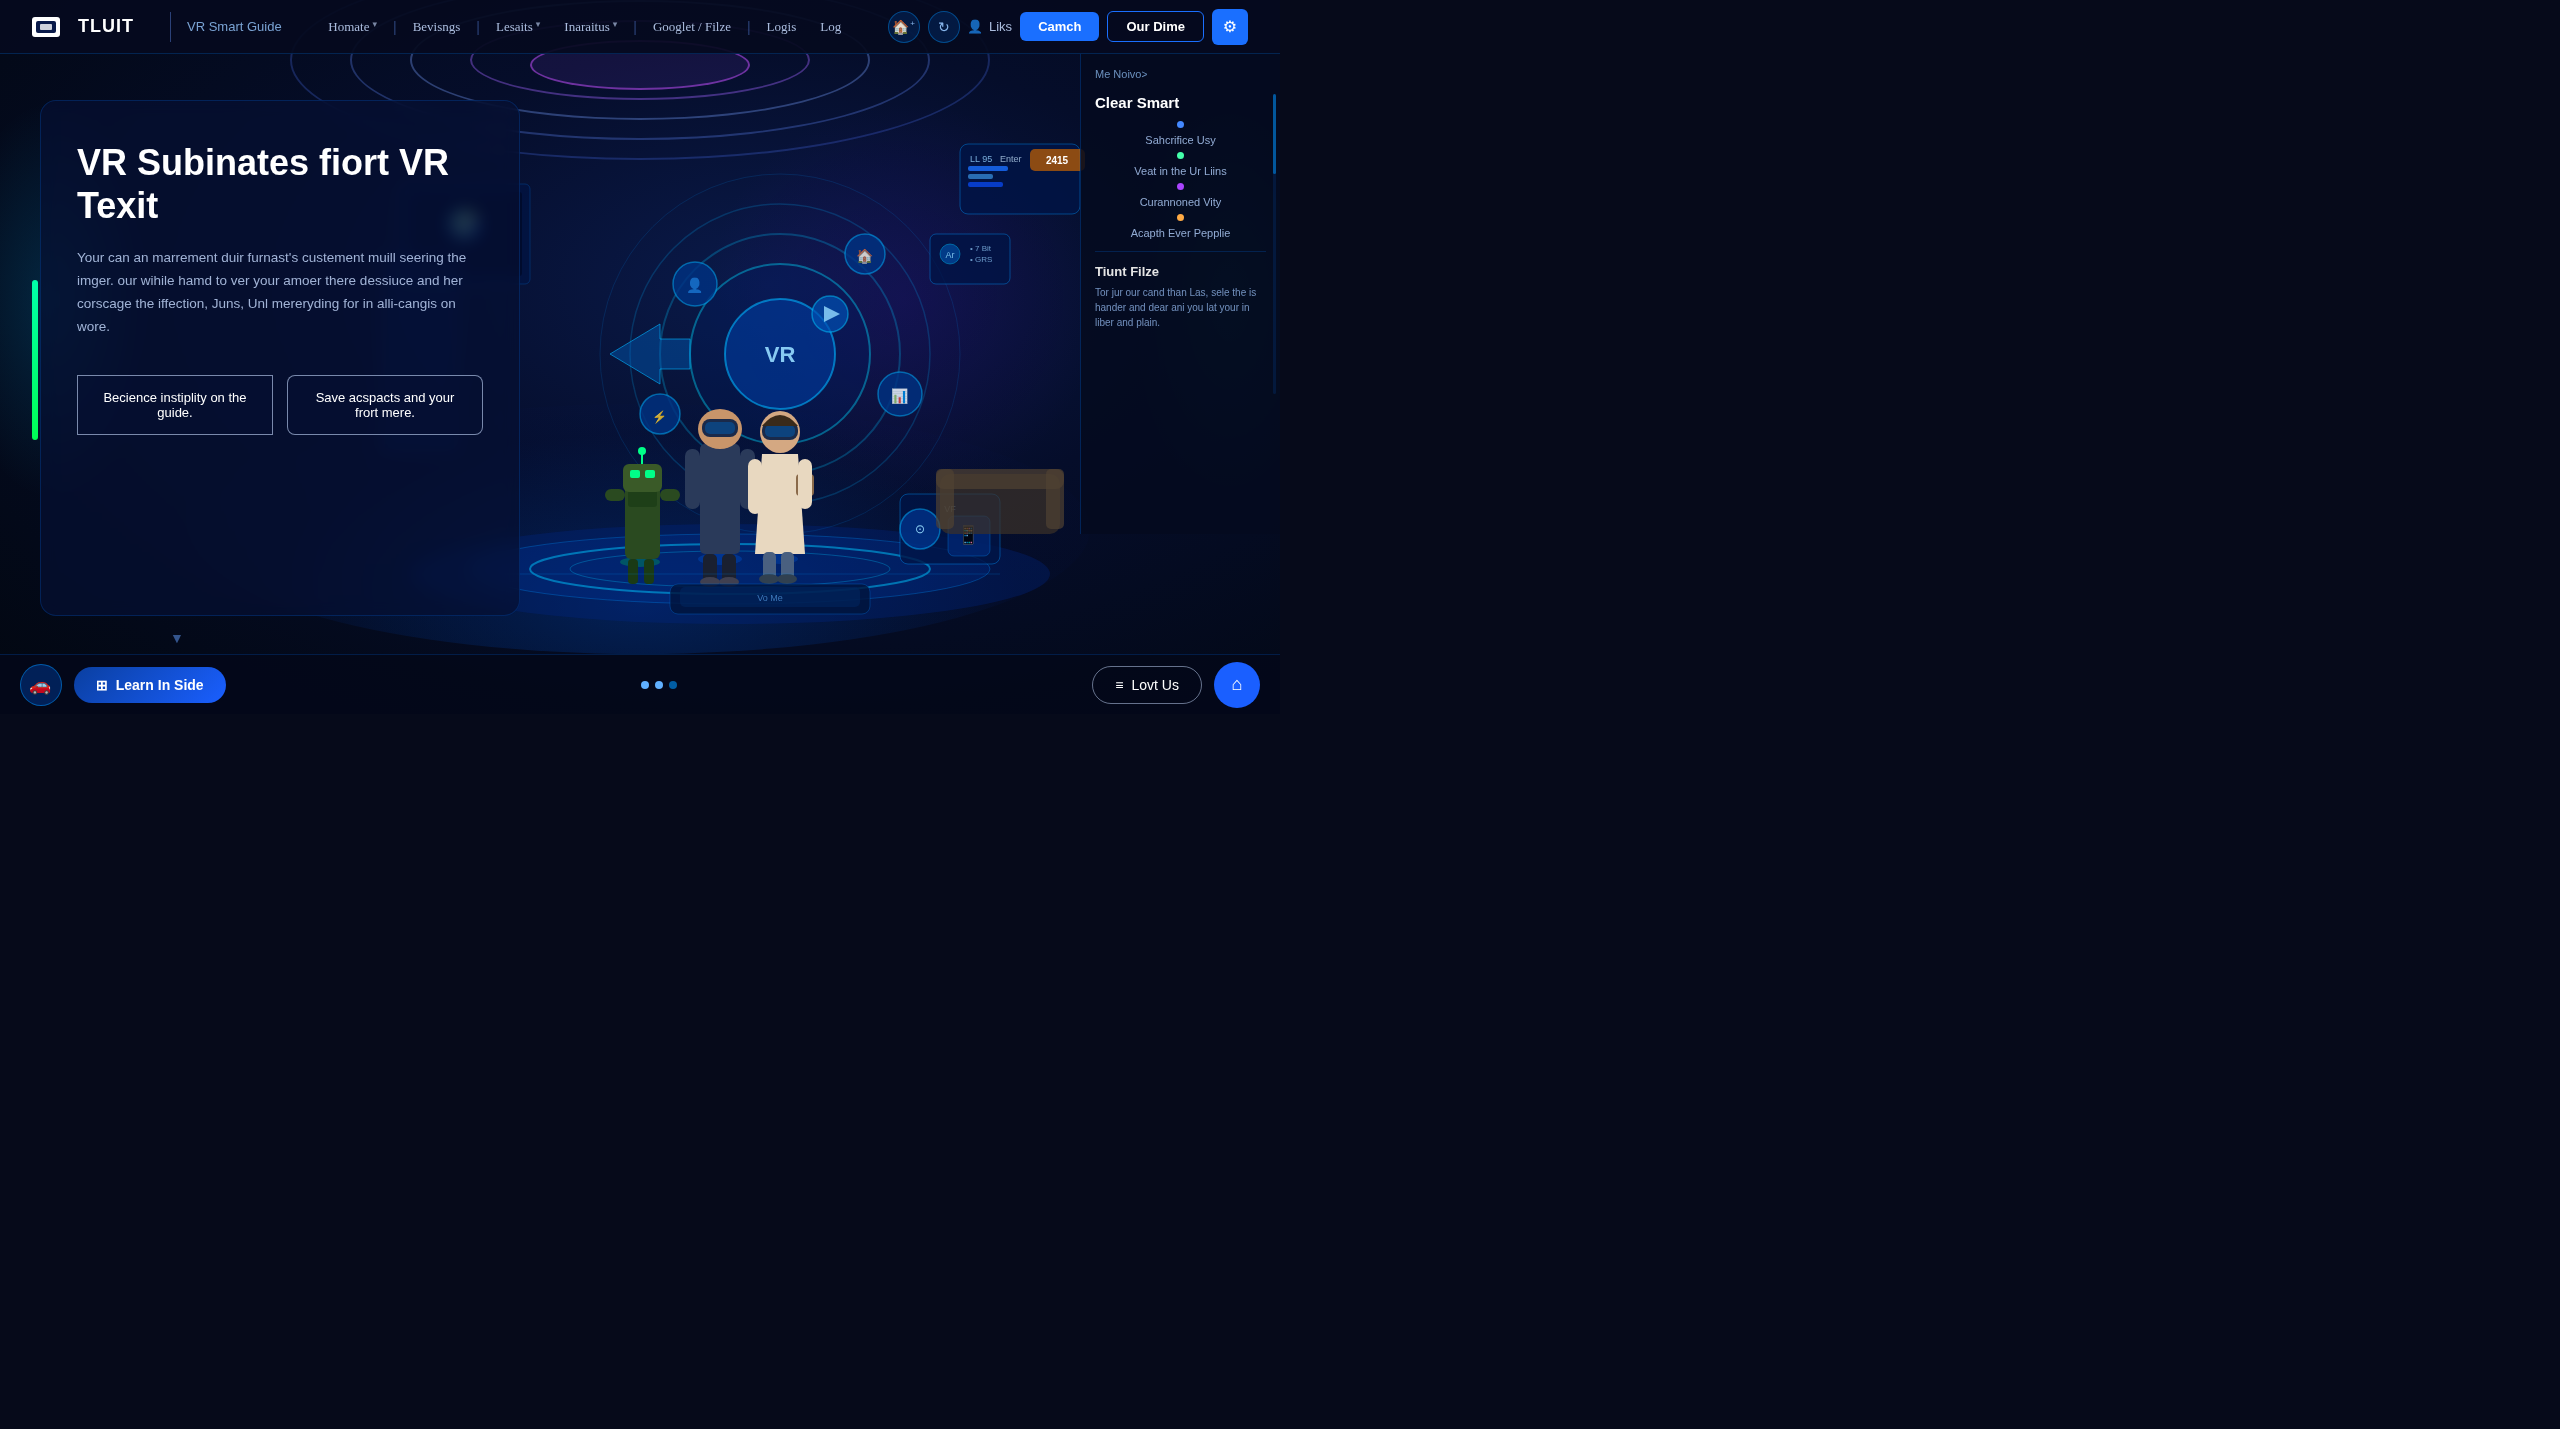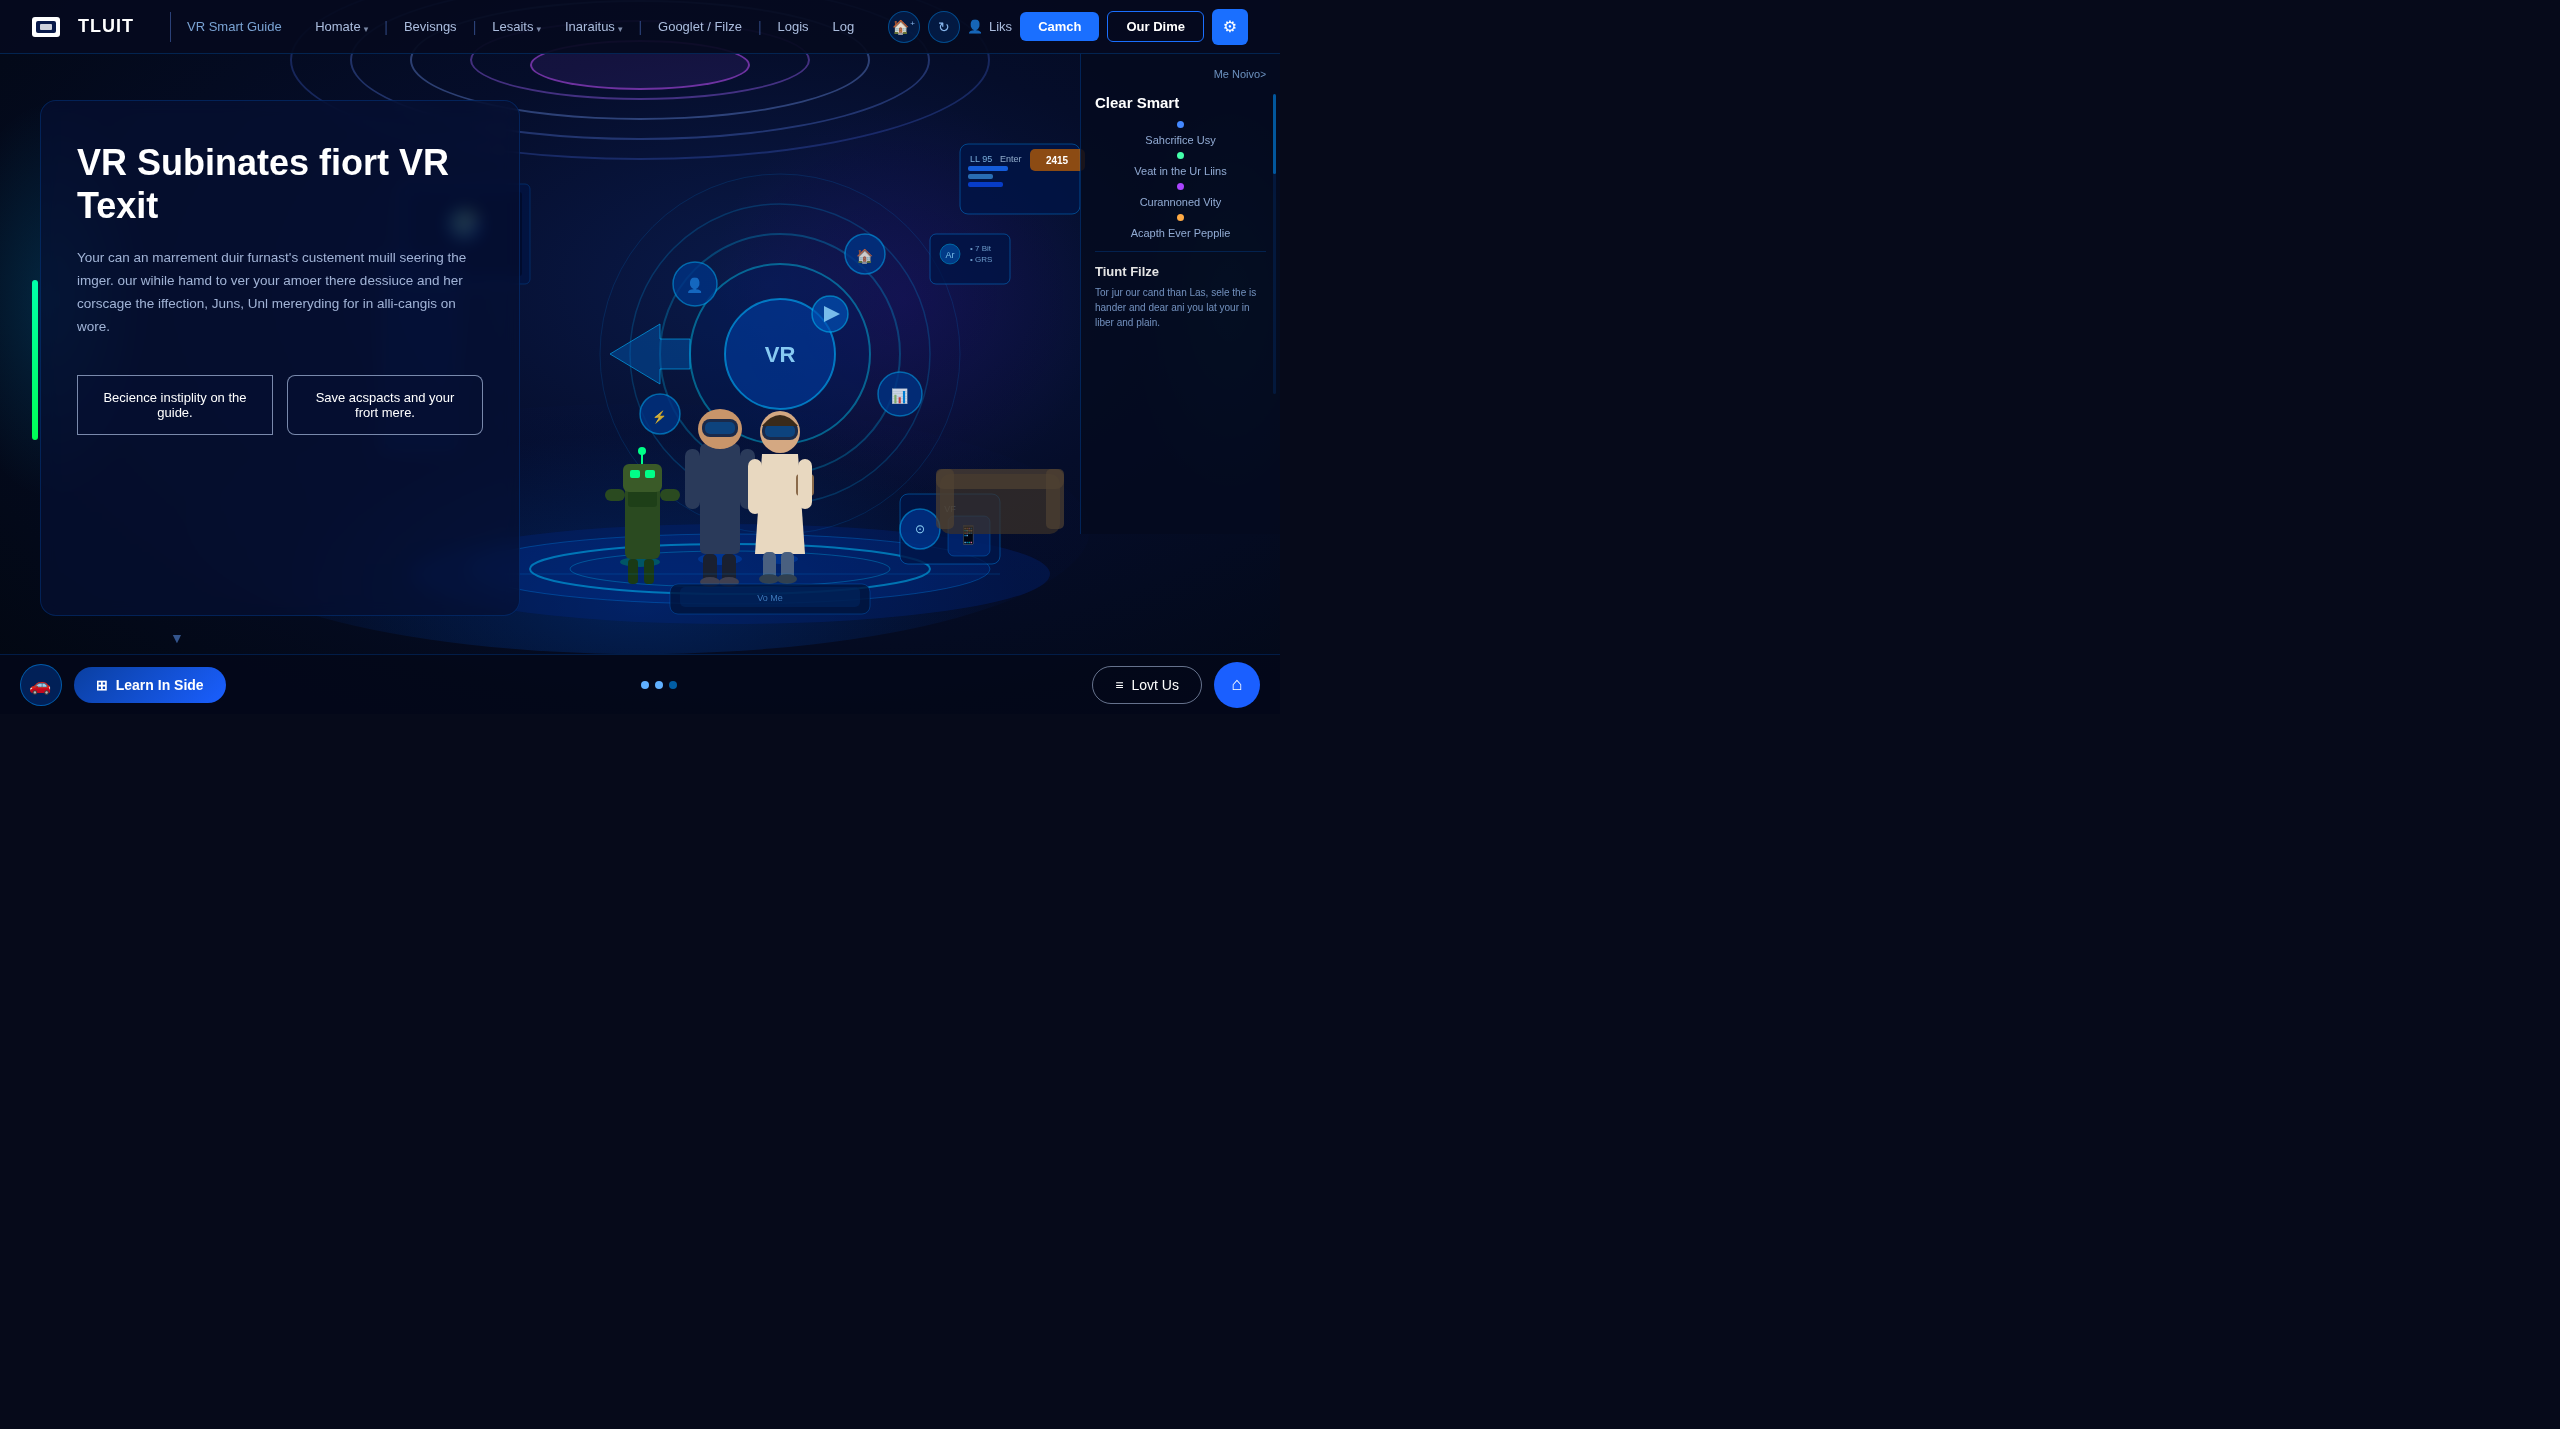--- a/index.html
+++ b/index.html
@@ -128,28 +128,29 @@
     .nav-links {
       display: flex;
       align-items: center;
       gap: 4px;
       flex: 1;
       justify-content: center;
     }
 
     .nav-item {
       display: flex;
-      align-items: flex-end;
+      align-items: flex-start;
       gap: 3px;
       padding: 6px 10px;
       font-size: 13px;
       color: rgba(200,220,255,0.85);
       cursor: pointer;
       border-radius: 4px;
       white-space: nowrap;
+      font-family: Liberation Serif, serif;
     }
     .nav-item .chevron { font-size: 9px; opacity: 0.7; }
 
     .nav-separator {
       color: rgba(100,150,255,0.4);
       font-size: 14px;
       margin: 0 2px;
     }
 
     .nav-actions {
@@ -285,21 +286,21 @@
       background: rgba(5, 10, 30, 0.85);
       border-left: 1px solid rgba(0, 100, 220, 0.3);
       padding: 14px;
       z-index: 50;
       overflow: hidden;
     }
 
     .right-panel-header {
       display: flex;
       align-items: center;
-      justify-content: flex-end;
+      justify-content: flex-start;
       margin-bottom: 14px;
     }
 
     .panel-nav-text {
       font-size: 11px;
       color: rgba(150, 200, 255, 0.7);
     }
 
     .panel-chevron {
       font-size: 10px;

